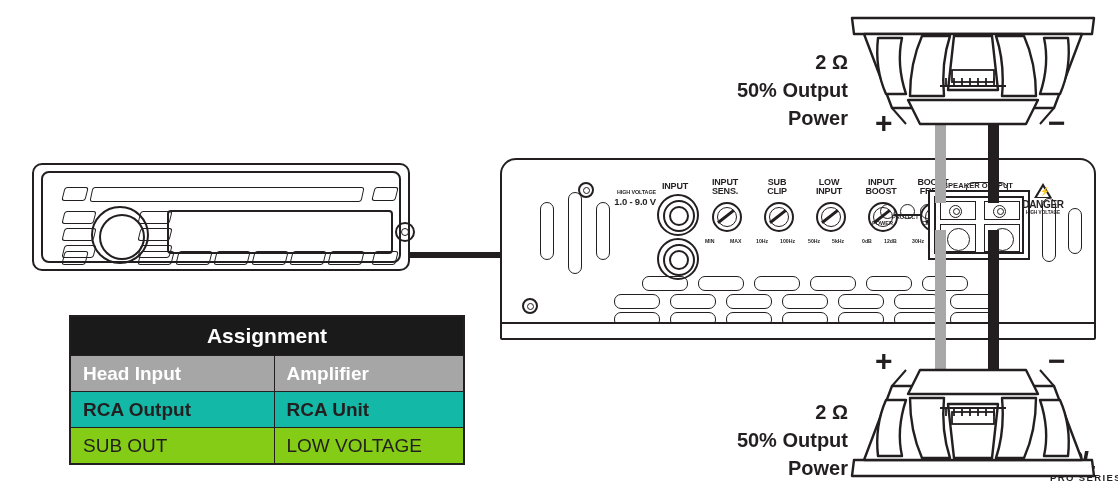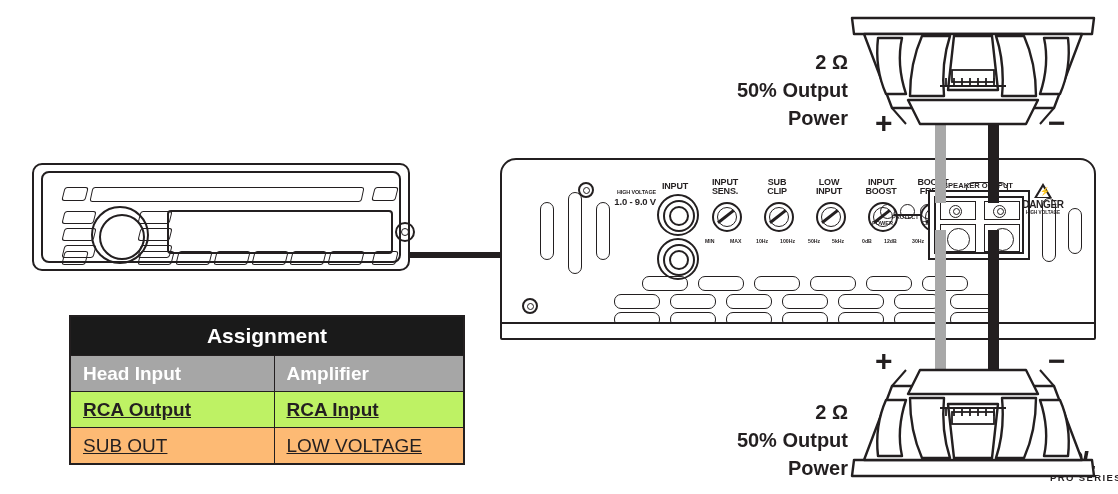--- a/index.html
+++ b/index.html
@@ -106,22 +106,22 @@
 
   
   .ann{position:absolute;text-align:right;color:#231f20;font-weight:bold;font-size:20px;line-height:28px;}
 
   
   #assign-table{left:33px;top:315px;width:396px;border:2px solid #231f20;border-collapse:collapse;background:#fff;margin-left:36px;}
   #assign-table th,#assign-table td{border:1.6px solid #231f20;padding:0 12px;height:35px;
      font-size:19px;color:#231f20;text-align:left;vertical-align:middle;}
   #assign-table .thead-main{background:#1a1a1a;color:#fff;text-align:center;font-size:21px;font-weight:bold;height:38px;}
   #assign-table .subhead{background:#a6a6a6;color:#fff;font-weight:bold;}
-  #assign-table .rowb{background:#bef264;font-weight:bold;text-decoration:underline;}
-  #assign-table .rown{background:#fdba74;font-weight:normal;text-decoration:underline;}
+  #assign-table .rowb{background:#14b8a6;font-weight:bold;}
+  #assign-table .rown{background:#84cc16;font-weight:normal;}
   #assign-table col.c1{width:204px;}
 </style>
 </head>
 <body>
 
 <div class="stage">
 
   <div class="abs" id="head-unit">
     <div class="hu-outer"></div>
     <div class="hu-inner">
@@ -407,21 +407,21 @@
           <th class="thead-main" colspan="2">Assignment</th>
         </tr>
       <tr>
         <th class="subhead">Head Input</th>
         <th class="subhead">Amplifier</th>
       </tr>
     </thead>
     <tbody>
       <tr>
         <td class="rowb">RCA Output</td>
-        <td class="rowb">RCA Input</td>
+        <td class="rowb">RCA Unit</td>
       </tr>
       <tr>
         <td class="rown">SUB OUT</td>
         <td class="rown">LOW VOLTAGE</td>
       </tr>
     </tbody>
   </table>
 
 </div>
 

